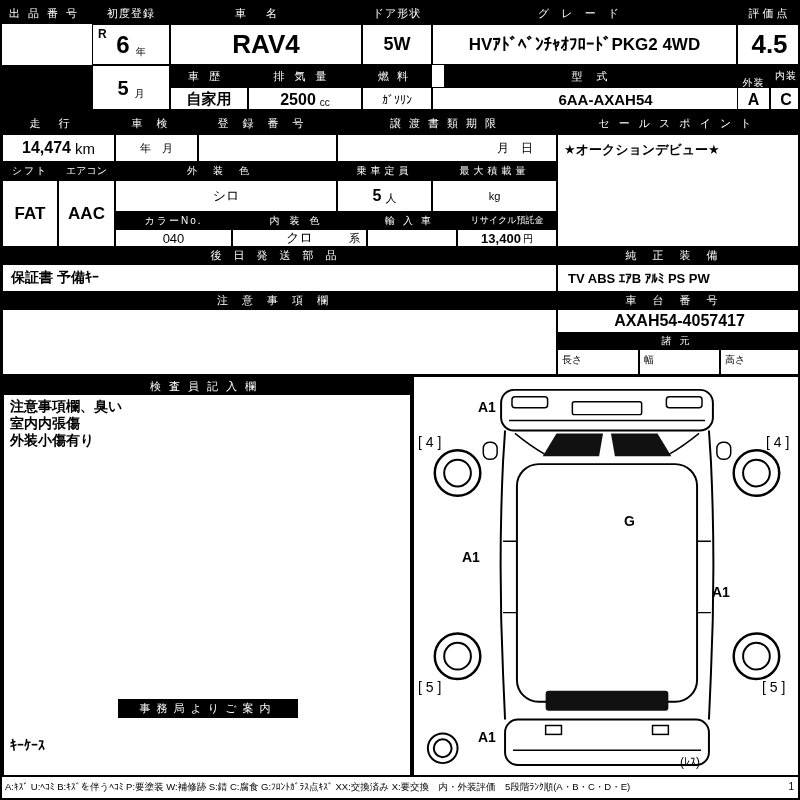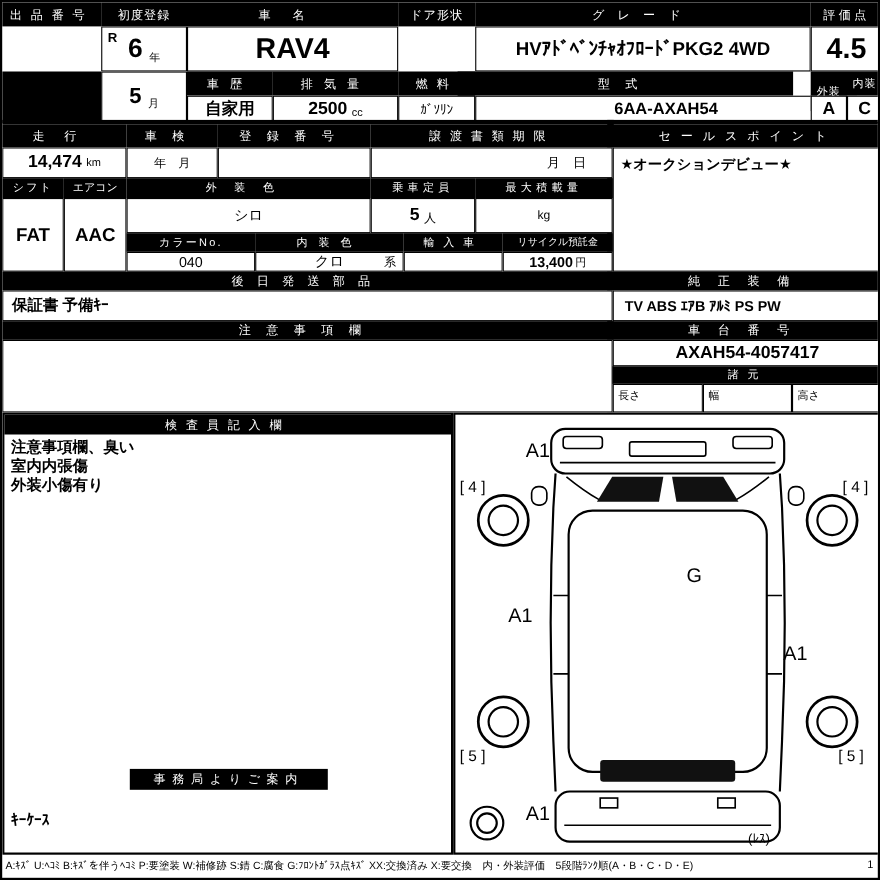--- a/index.html
+++ b/index.html
@@ -4,21 +4,21 @@
 <style>
   body{margin:0;background:#888}
   .sheet{position:relative;width:800px;height:800px;background:#fff;border:2px solid #000;
          font-family:"Liberation Sans","DejaVu Sans",sans-serif;color:#000;overflow:hidden;box-sizing:border-box}
   .abs{position:absolute;box-sizing:border-box}
   .hdr{background:#000;color:#fff;display:flex;align-items:center;justify-content:center;
        font-size:11px;white-space:nowrap;overflow:hidden}
   .cell{background:#fff;border:1px solid #000;display:flex;align-items:center;justify-content:center;
         white-space:nowrap;overflow:hidden}
   .b{font-weight:bold}
-  .mark{position:absolute;font-size:18px;font-weight:normal;white-space:nowrap}
+  .mark{position:absolute;font-size:14px;font-weight:bold;white-space:nowrap}
   .panel{background:#fff;border:2px solid #000}
 </style>
 </head>
 <body>
 
 <div class="sheet">
 
   <div class="abs hdr" style="left:0;top:0;width:90px;height:22px;letter-spacing:8px">出品番号</div>
   <div class="abs" style="left:0;top:63px;width:90px;height:47px;background:#000"></div>
 
@@ -37,42 +37,43 @@
   <div class="abs cell b" style="left:168px;top:22px;width:192px;height:41px;font-size:26px">RAV4</div>
   <div class="abs hdr" style="left:168px;top:63px;width:78px;height:22px;letter-spacing:10px">車歴</div>
   <div class="abs cell b" style="left:168px;top:85px;width:78px;height:25px;font-size:15px">自家用</div>
   <div class="abs hdr" style="left:246px;top:63px;width:114px;height:22px;letter-spacing:10px">排気量</div>
   <div class="abs cell" style="left:246px;top:85px;width:114px;height:25px">
     <span class="b" style="font-size:16px">2500</span>
     <span style="font-size:10px;margin-left:4px;margin-top:6px">cc</span>
   </div>
 
   <div class="abs hdr" style="left:360px;top:0;width:70px;height:22px;letter-spacing:1px">ドア形状</div>
+  <div class="abs cell b" style="left:360px;top:22px;width:70px;height:41px;font-size:18px">5W</div>
   <div class="abs hdr" style="left:360px;top:63px;width:70px;height:22px;letter-spacing:8px">燃料</div>
   <div class="abs cell" style="left:360px;top:85px;width:70px;height:25px;font-size:12px">ｶﾞｿﾘﾝ</div>
 
   <div class="abs hdr" style="left:430px;top:0;width:305px;height:22px;letter-spacing:12px">グレード</div>
   <div class="abs cell b" style="left:430px;top:22px;width:305px;height:41px;font-size:17px">HVｱﾄﾞﾍﾞﾝﾁｬｵﾌﾛｰﾄﾞPKG2 4WD</div>
-  <div class="abs hdr" style="left:414px;top:63px;width:305px;height:22px;letter-spacing:14px">型式</div>
+  <div class="abs hdr" style="left:442px;top:63px;width:305px;height:22px;letter-spacing:14px">型式</div>
   <div class="abs cell b" style="left:430px;top:85px;width:347px;height:25px;font-size:15px">6AA-AXAH54</div>
 
   <div class="abs hdr" style="left:735px;top:0;width:65px;height:22px;letter-spacing:3px">評価点</div>
   <div class="abs cell b" style="left:735px;top:22px;width:65px;height:41px;font-size:26px">4.5</div>
   <div class="abs hdr" style="left:735px;top:63px;width:33px;height:36px;font-size:10px;letter-spacing:1px">外装</div>
   <div class="abs hdr" style="left:768px;top:63px;width:32px;height:22px;font-size:10px;letter-spacing:1px">内装</div>
   <div class="abs cell b" style="left:735px;top:85px;width:33px;height:25px;font-size:16px">A</div>
   <div class="abs cell b" style="left:768px;top:85px;width:32px;height:25px;font-size:16px">C</div>
 
   <div class="abs" style="left:0;top:107px;width:800px;height:4px;background:#000"></div>
   <div class="abs" style="left:550px;top:107px;width:6px;height:266px;background:#000"></div>
 
   <div class="abs hdr" style="left:0;top:111px;width:113px;height:21px;letter-spacing:18px">走行</div>
   <div class="abs cell" style="left:0;top:132px;width:113px;height:28px">
     <span class="b" style="font-size:16px">14,474</span>
-    <span style="font-size:10px;margin-left:4px;margin-top:0">km</span>
+    <span style="font-size:15px;margin-left:4px;margin-top:0">km</span>
   </div>
   <div class="abs hdr" style="left:113px;top:111px;width:83px;height:21px;letter-spacing:14px">車検</div>
   <div class="abs cell" style="left:113px;top:132px;width:83px;height:28px;font-size:11px">年　月</div>
   <div class="abs hdr" style="left:196px;top:111px;width:139px;height:21px;letter-spacing:14px">登録番号</div>
   <div class="abs cell" style="left:196px;top:132px;width:139px;height:28px"></div>
   <div class="abs hdr" style="left:335px;top:111px;width:220px;height:21px;letter-spacing:8px">譲渡書類期限</div>
   <div class="abs cell" style="left:335px;top:132px;width:220px;height:28px;font-size:12px;justify-content:flex-end;padding-right:23px">月　日</div>
   <div class="abs hdr" style="left:555px;top:111px;width:245px;height:21px;letter-spacing:9px">セールスポイント</div>
   <div class="abs cell b" style="left:555px;top:132px;width:245px;height:113px;font-size:13px;align-items:flex-start;justify-content:flex-start;padding:6px">★オークションデビュー★</div>
 

